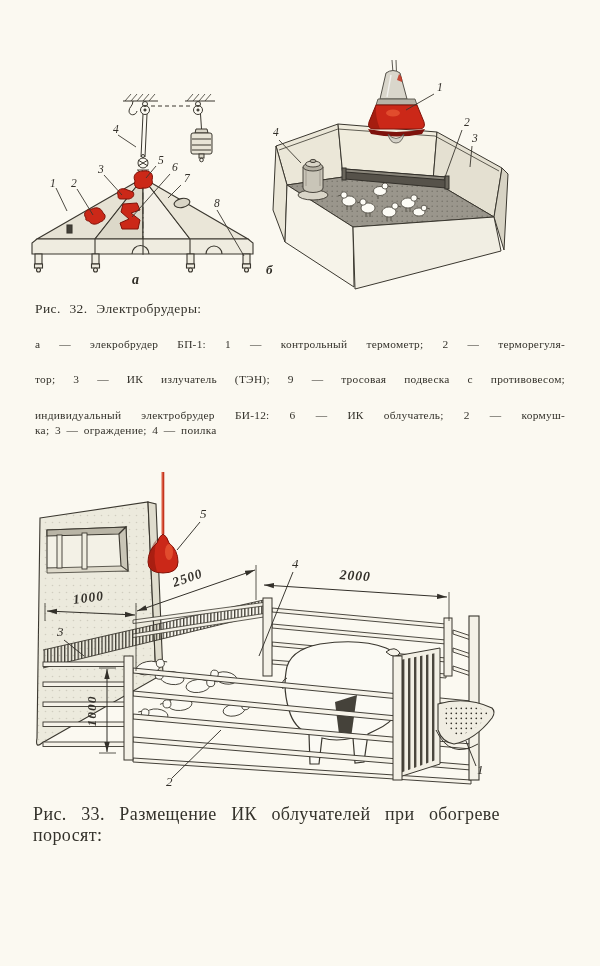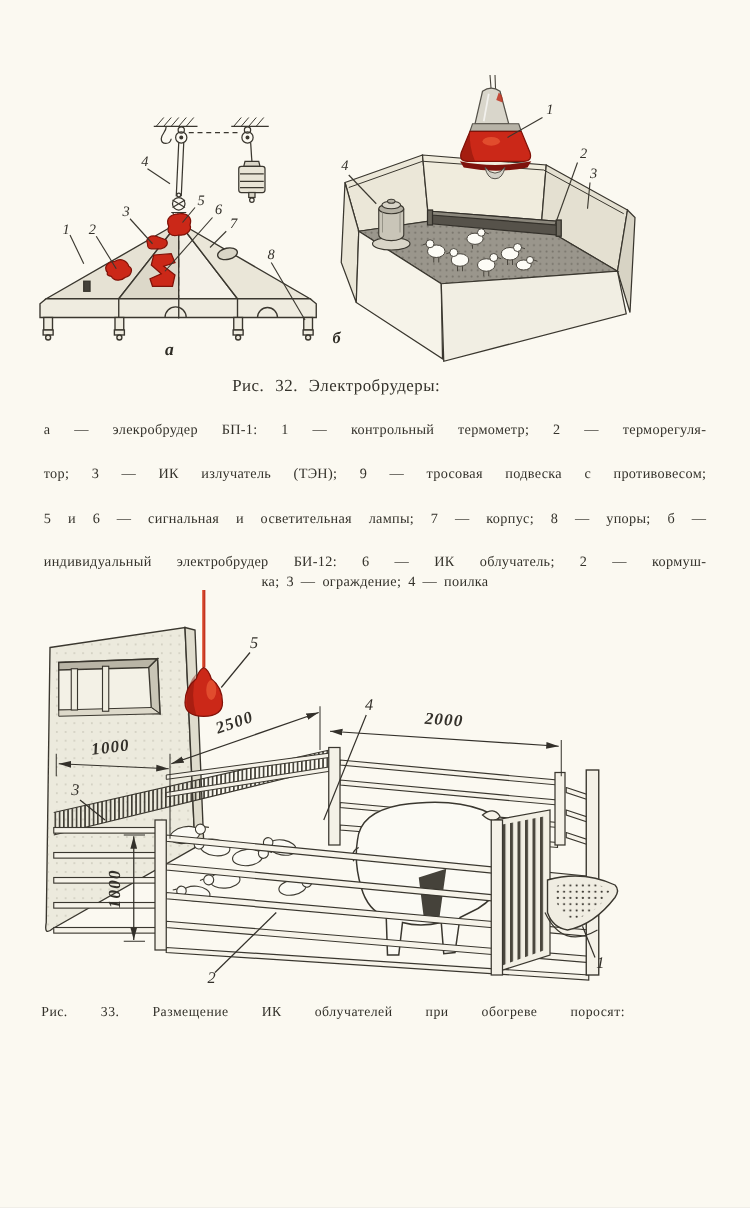--- a/index.html
+++ b/index.html
@@ -4,26 +4,26 @@
 <style>
   html,body{margin:0;padding:0;background:#e8e6e0;}
   #page{position:relative;width:600px;height:966px;background:#fbf9f1;overflow:hidden;
         font-family:"Liberation Serif",serif;color:#2f2d26;}
   .fig{position:absolute;}
   svg text{font-family:"Liberation Serif",serif;}
   .callout{font-style:italic;fill:#33302a;}
   .dimtxt{font-style:italic;font-weight:bold;fill:#33302a;letter-spacing:1px;}
   .sublbl{font-style:italic;font-weight:bold;fill:#2f2d26;}
   .caption{position:absolute;color:#34322b;}
-  .cap-title{font-size:13.5px;letter-spacing:.4px;word-spacing:5px;text-align:center;margin-bottom:6px;}
+  .cap-title{font-size:13.5px;letter-spacing:.4px;word-spacing:5px;text-align:left;margin-bottom:6px;}
   .cap32 .cap-title{padding-right:62px;}
   .cap-line{font-size:11.4px;line-height:15.4px;letter-spacing:.25px;word-spacing:2.5px;}
   .just{text-align:justify;text-align-last:justify;margin-top:20px;}
-  .center{text-align:center;}
-  .cap33 .cap-title{font-size:11px;word-spacing:2px;text-align:justify;text-align-last:justify;margin-bottom:4px;}
+  .center{text-align:left;}
+  .cap33 .cap-title{font-size:18px;word-spacing:2px;text-align:justify;text-align-last:justify;margin-bottom:4px;}
 </style>
 </head>
 <body>
 
 <div id="page">
 
   <svg class="fig" style="left:22px;top:82px" width="240" height="215" viewBox="0 0 240 215">
     <g stroke="#3a372f" stroke-width="1" fill="none">
       <path d="M101,19 H136 M163,19 H193"></path>
       <path stroke-width=".8" d="M103,19 l6,-7 M109,19 l6,-7 M115,19 l6,-7 M121,19 l6,-7 M127,19 l6,-7 M165,19 l6,-7 M171,19 l6,-7 M177,19 l6,-7 M183,19 l6,-7"></path>
@@ -182,21 +182,20 @@
       <text class="callout" x="216" y="82">3</text>
       <text class="callout" x="17" y="76">4</text>
       <text class="sublbl" x="10" y="214" font-size="13">б</text>
     </g>
   </svg>
 
   <div class="caption cap32" style="top:301px;left:35px;width:530px">
     <div class="cap-title">Рис. 32. Электробрудеры:</div>
     <div class="cap-line just">а — элекробрудер БП-1: 1 — контрольный термометр; 2 — терморегуля-</div>
     <div class="cap-line just">тор; 3 — ИК излучатель (ТЭН); 9 — тросовая подвеска с противовесом;</div>
-    <div class="cap-line just">5 и 6 — сигнальная и осветительная лампы; 7 — корпус; 8 — упоры; б —</div>
     <div class="cap-line just">индивидуальный электробрудер БИ-12: 6 — ИК облучатель; 2 — кормуш-</div>
     <div class="cap-line center">ка; 3 — ограждение; 4 — поилка</div>
   </div>
 
   <svg class="fig" style="left:30px;top:472px" width="560" height="322" viewBox="0 0 560 322">
     <defs>
       <pattern id="hatchD" width="3.4" height="14" patternUnits="userSpaceOnUse">
         <rect x="0" y="0" width="1.3" height="14" fill="#3f3c33"></rect>
       </pattern>
       <pattern id="slatP" width="6" height="12" patternUnits="userSpaceOnUse">

